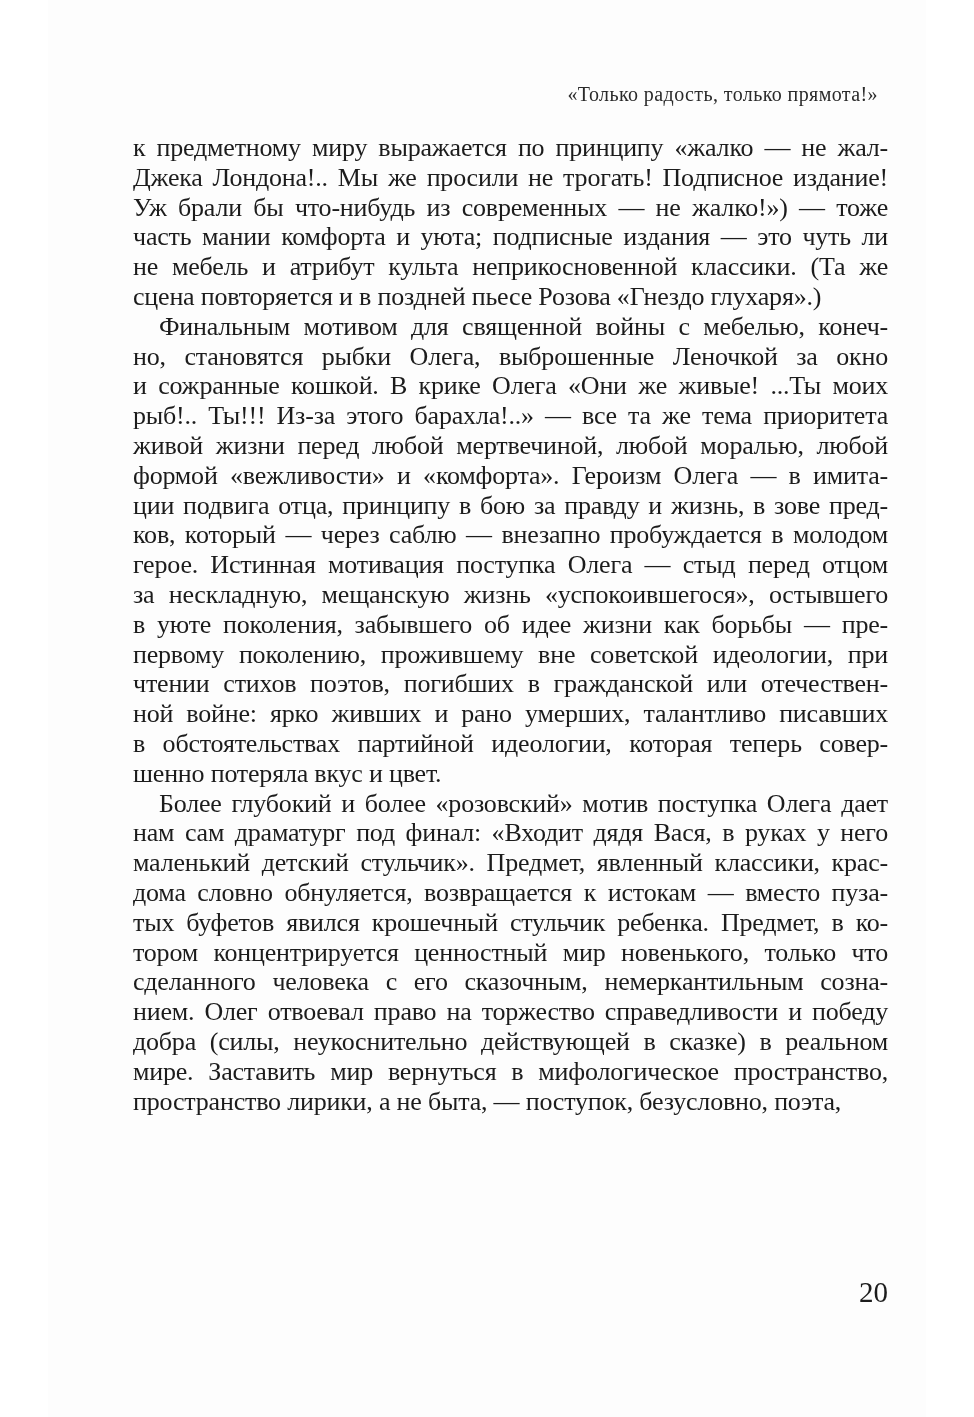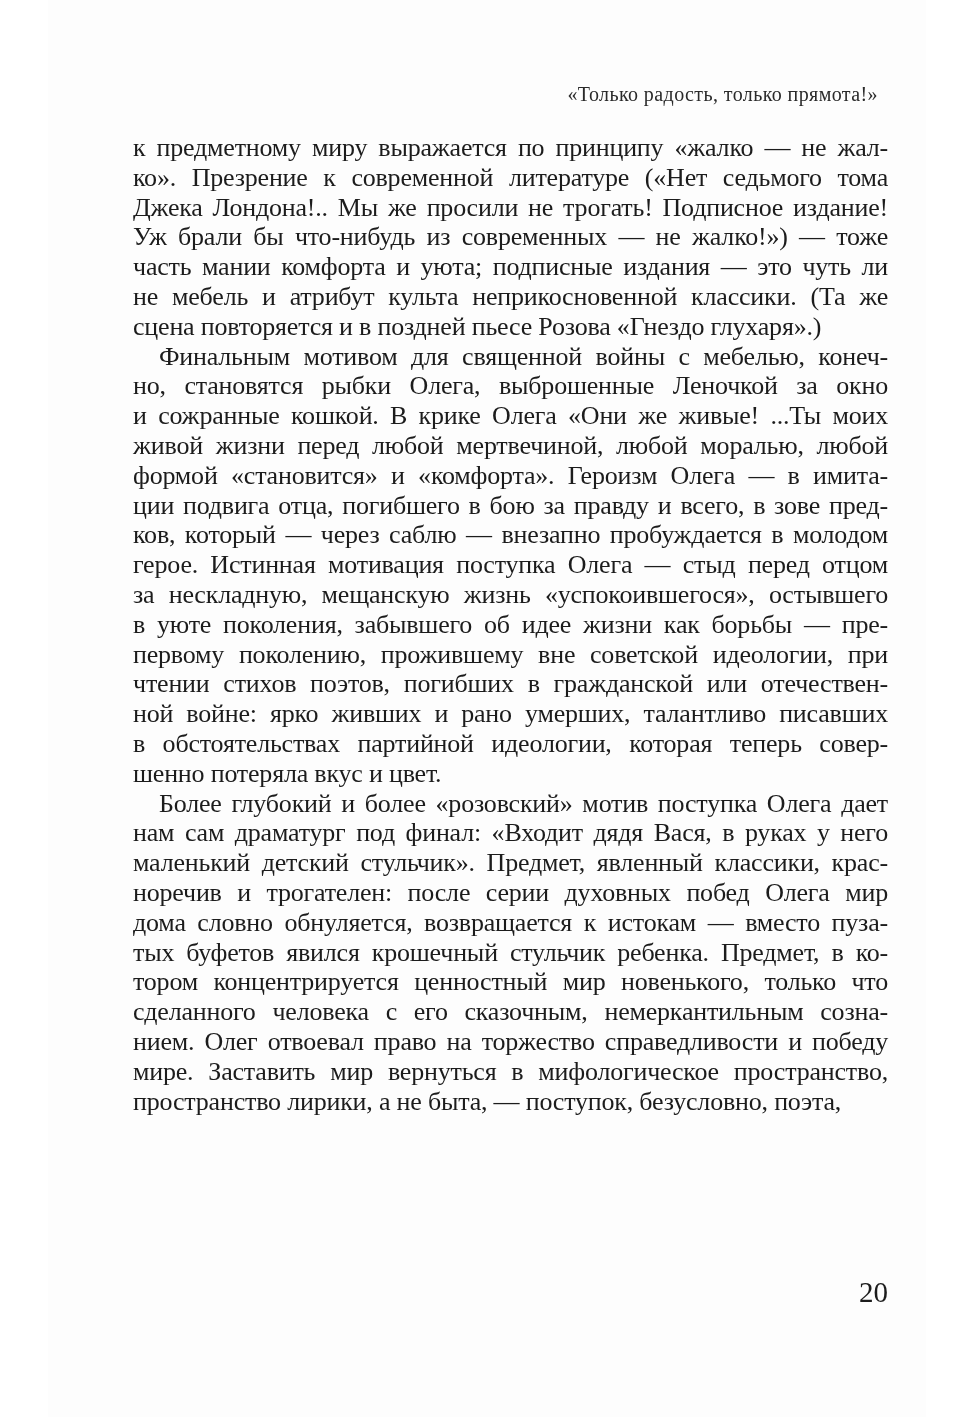--- a/index.html
+++ b/index.html
@@ -67,47 +67,47 @@
 </style>
 </head>
 <body>
 
 <div class="page">
   <div class="running-header">
     <span class="rh-inner">«Только радость, только прямота!»</span>
   </div>
   <div class="text-block">
       <div class="line">к предметному миру выражается по принципу «жалко — не жал-</div>
-      <div class="line">ко». Презрение к современной литературе («Нет седьмого тома</div>
       <div class="line">Джека Лондона!.. Мы же просили не трогать! Подписное издание!</div>
       <div class="line">Уж брали бы что-нибудь из современных — не жалко!») — тоже</div>
       <div class="line">часть мании комфорта и уюта; подписные издания — это чуть ли</div>
       <div class="line">не мебель и атрибут культа неприкосновенной классики. (Та же</div>
       <div class="line para-end">сцена повторяется и в поздней пьесе Розова «Гнездо глухаря».)</div>
       <div class="line indent">Финальным мотивом для священной войны с мебелью, конеч-</div>
       <div class="line">но, становятся рыбки Олега, выброшенные Леночкой за окно</div>
       <div class="line">и сожранные кошкой. В крике Олега «Они же живые! ...Ты моих</div>
+      <div class="line">рыб!.. Ты!!! Из-за этого барахла!..» — все та же тема приоритета</div>
       <div class="line">живой жизни перед любой мертвечиной, любой моралью, любой</div>
-      <div class="line">формой «становится» и «комфорта». Героизм Олега — в имита-</div>
-      <div class="line">ции подвига отца, погибшего в бою за правду и всего, в зове пред-</div>
+      <div class="line">формой «вежливости» и «комфорта». Героизм Олега — в имита-</div>
+      <div class="line">ции подвига отца, принципу в бою за правду и жизнь, в зове пред-</div>
       <div class="line">ков, который — через саблю — внезапно пробуждается в молодом</div>
       <div class="line">герое. Истинная мотивация поступка Олега — стыд перед отцом</div>
       <div class="line">за нескладную, мещанскую жизнь «успокоившегося», остывшего</div>
       <div class="line">в уюте поколения, забывшего об идее жизни как борьбы — пре-</div>
       <div class="line">первому поколению, прожившему вне советской идеологии, при</div>
       <div class="line">чтении стихов поэтов, погибших в гражданской или отечествен-</div>
       <div class="line">ной войне: ярко живших и рано умерших, талантливо писавших</div>
       <div class="line">в обстоятельствах партийной идеологии, которая теперь совер-</div>
       <div class="line para-end">шенно потеряла вкус и цвет.</div>
       <div class="line indent">Более глубокий и более «розовский» мотив поступка Олега дает</div>
       <div class="line">нам сам драматург под финал: «Входит дядя Вася, в руках у него</div>
       <div class="line">маленький детский стульчик». Предмет, явленный классики, крас-</div>
-      <div class="line">норечив и трогателен: после серии духовных побед Олега мир</div>
       <div class="line">дома словно обнуляется, возвращается к истокам — вместо пуза-</div>
       <div class="line">тых буфетов явился крошечный стульчик ребенка. Предмет, в ко-</div>
       <div class="line">тором концентрируется ценностный мир новенького, только что</div>
       <div class="line">сделанного человека с его сказочным, немеркантильным созна-</div>
       <div class="line">нием. Олег отвоевал право на торжество справедливости и победу</div>
+      <div class="line">добра (силы, неукоснительно действующей в сказке) в реальном</div>
       <div class="line">мире. Заставить мир вернуться в мифологическое пространство,</div>
       <div class="line para-end">пространство лирики, а не быта, — поступок, безусловно, поэта,</div>
     </div>
   <div class="page-number">20</div>
 </div>
 
 </body></html>

